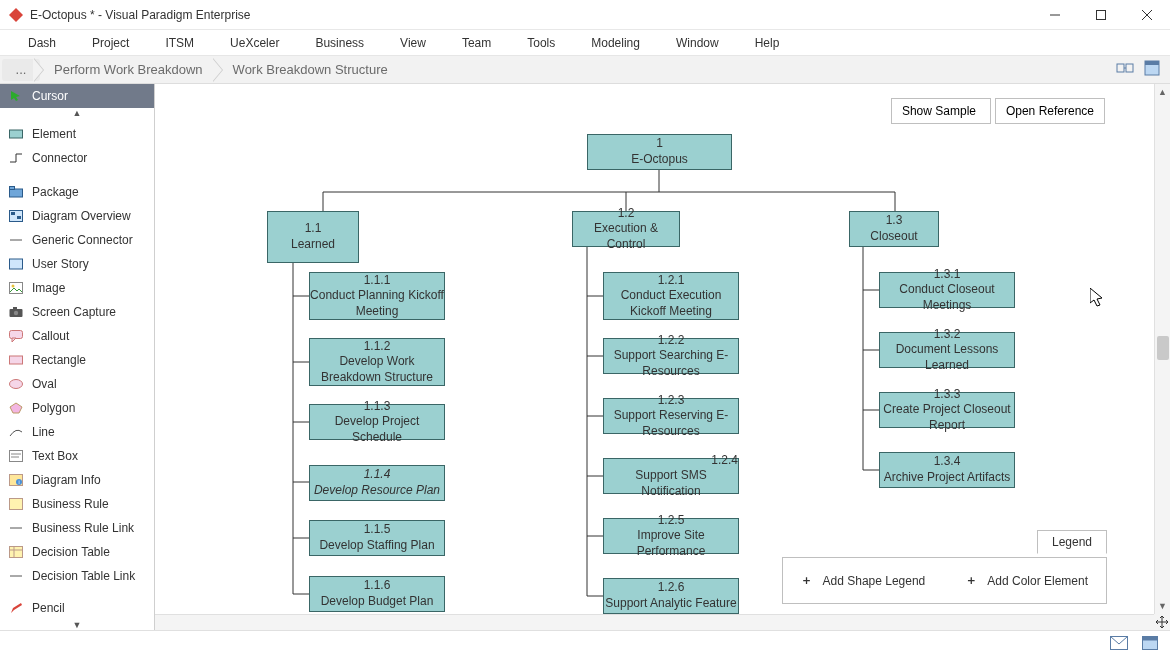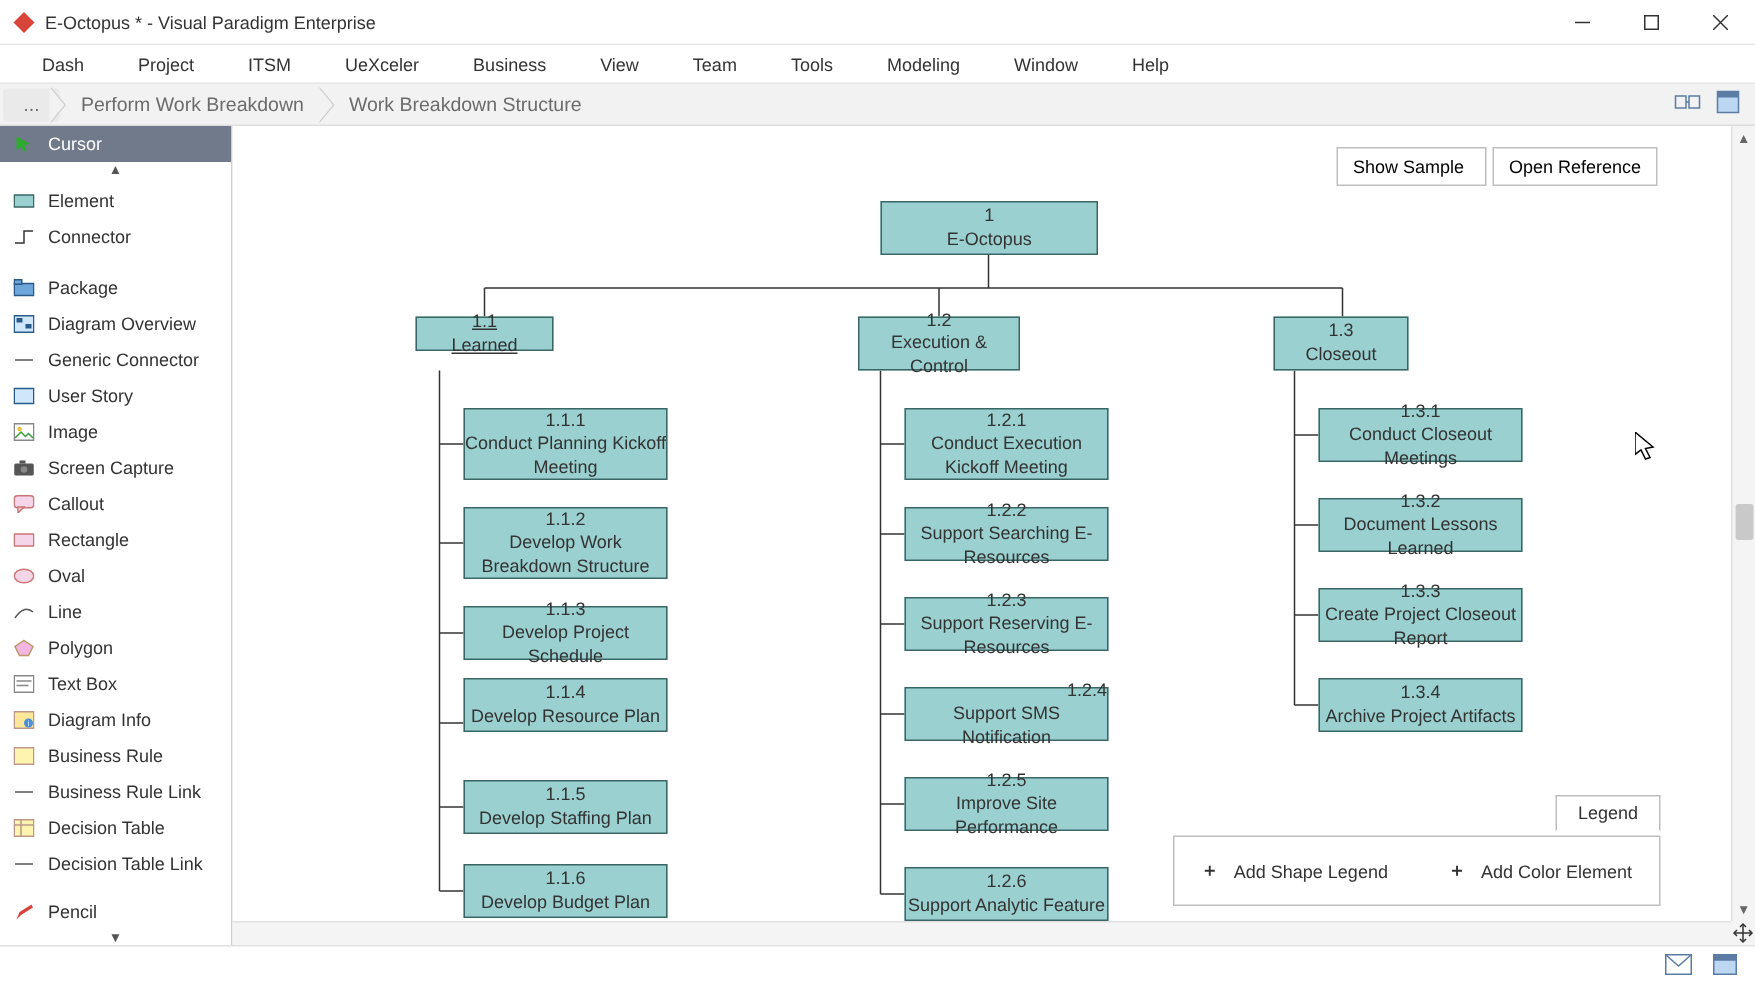--- a/index.html
+++ b/index.html
@@ -208,32 +208,32 @@
     align-items: center;
     justify-content: center;
     font-size: 12px;
     text-align: center;
     line-height: 1.3;
   }
   .node .n-num { font-size: 12px; }
   .node .n-name { font-size: 12px; }
   .root { left: 432px; top: 50px; width: 145px; height: 36px; }
   
-  .l1a { left: 122px; top: 127px; width: 92px; height: 23px; text-decoration: underline; }
+  .l1a { left: 112px; top: 127px; width: 92px; height: 52px; }
   .l1b { left: 417px; top: 127px; width: 108px; height: 36px; }
   .l1c { left: 694px; top: 127px; width: 90px; height: 36px; }
   
   .leaf { width: 136px; }
   .h2 { height: 36px; }
   .h3 { height: 48px; }
   
   .p1 { left: 154px; top: 188px; }
   .p2 { left: 154px; top: 254px; }
   .p3 { left: 154px; top: 320px; }
-  .p4 { left: 154px; top: 368px; }
+  .p4 { left: 154px; top: 381px; font-style: italic; }
   .p5 { left: 154px; top: 436px; }
   .p6 { left: 154px; top: 492px; }
   
   .e1 { left: 448px; top: 188px; }
   .e2 { left: 448px; top: 254px; }
   .e3 { left: 448px; top: 314px; }
   .e4 { left: 448px; top: 374px; align-items: flex-end; }
   .e5 { left: 448px; top: 434px; }
   .e6 { left: 448px; top: 494px; }
   
@@ -447,32 +447,32 @@
       <span class="p-icon">
           <svg width="14" height="12">
             <ellipse cx="7" cy="6" rx="6.5" ry="4.5" fill="#f5d6e8" stroke="#c77"></ellipse>
           </svg>
         </span>
       <span>Oval</span>
     </div>
     <div class="p-item">
       <span class="p-icon">
           <svg width="14" height="12">
+            <polygon points="7,1 13,5 10,11 4,11 1,5" fill="#f3b6e2" stroke="#b96"></polygon>
+          </svg>
+        </span>
+      <span>Polygon</span>
+    </div>
+    <div class="p-item">
+      <span class="p-icon">
+          <svg width="14" height="12">
             <path d="M1 10 Q7 1 13 6" fill="none" stroke="#555"></path>
           </svg>
         </span>
       <span>Line</span>
-    </div>
-    <div class="p-item">
-      <span class="p-icon">
-          <svg width="14" height="12">
-            <polygon points="7,1 13,5 10,11 4,11 1,5" fill="#f3b6e2" stroke="#b96"></polygon>
-          </svg>
-        </span>
-      <span>Polygon</span>
     </div>
     <div class="p-item">
       <span class="p-icon">
           <svg width="14" height="12">
             <rect x="0.5" y="0.5" width="13" height="11" fill="none" stroke="#888"></rect>
             <line x1="2" y1="4" x2="12" y2="4" stroke="#888"></line>
             <line x1="2" y1="7" x2="10" y2="7" stroke="#888"></line>
           </svg>
         </span>
       <span>Text Box</span>

